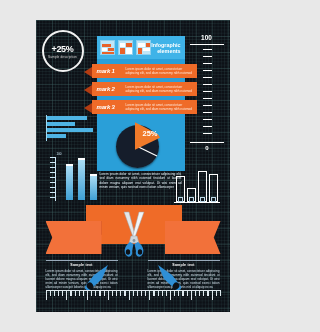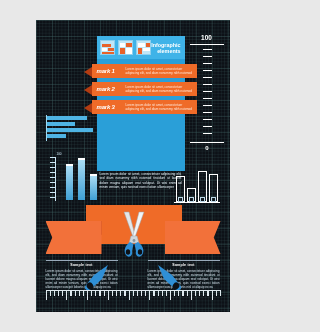--- a/index.html
+++ b/index.html
@@ -164,20 +164,24 @@
   #bruler .bt { position:absolute; top:1px; width:1.2px; background:#dfe9ee; }
 
   .clip { position:absolute; }
 </style>
 </head>
 <body>
 
 <div id="poster">
   <div id="grid"></div>
 
+  <div id="pct-circle">
+    <div class="big">+25%</div>
+    <div class="sub">Sample description</div>
+  </div>
 
   <div id="blue-panel"></div>
 
   <div id="panel-head">
     <div class="icon-tile">
       <i class="blk-o" style="left:1px;  top:3px;  width:9px; height:3px;"></i>
       <i class="blk-w" style="left:1px;  top:7px;  width:5px; height:3px;"></i>
       <i class="blk-o" style="left:7px;  top:7px;  width:6px; height:3px;"></i>
       <i class="blk-o" style="left:1px;  top:11px; width:12px;height:2px;"></i>
     </div>
@@ -214,20 +218,29 @@
     </div>
   </div>
   <div class="mark-row" style="top:80px;">
     <div class="mark-tail-l"></div>
     <div class="mark-body">
       <div class="mark-label">mark 3</div>
       <div class="mark-text">Lorem ipsum dolor sit amet, consectetuer adipiscing elit, sed diam nonummy nibh euismod</div>
     </div>
   </div>
 
+  <div id="pie-wrap">
+    <div id="pie"></div>
+    <svg id="pie-lines" viewBox="0 0 43 43">
+      <line x1="21.5" y1="21.5" x2="21.5" y2="0" stroke="#ffffff" stroke-width="1.2"></line>
+      <line x1="21.5" y1="21.5" x2="41" y2="31" stroke="#ffffff" stroke-width="1.2"></line>
+    </svg>
+    <div id="pie-slice"></div>
+    <div id="pie-pct">25%</div>
+  </div>
 
   <div id="panel-para">Lorem ipsum dolor sit amet, consectetuer adipiscing elit, sed diam nonummy nibh euismod tincidunt ut laoreet dolore magna aliquam erat volutpat. Ut wisi enim ad minim veniam, quis nostrud exerci tation ullamcorper</div>
 
   <div id="hbars">
     <div class="axis"></div>
     <div class="hb" style="top:1px;  width:40px;"></div>
     <div class="hb" style="top:7px;  width:28px;"></div>
     <div class="hb" style="top:13px; width:46px;"></div>
     <div class="hb" style="top:19px; width:19px;"></div>
   </div>

